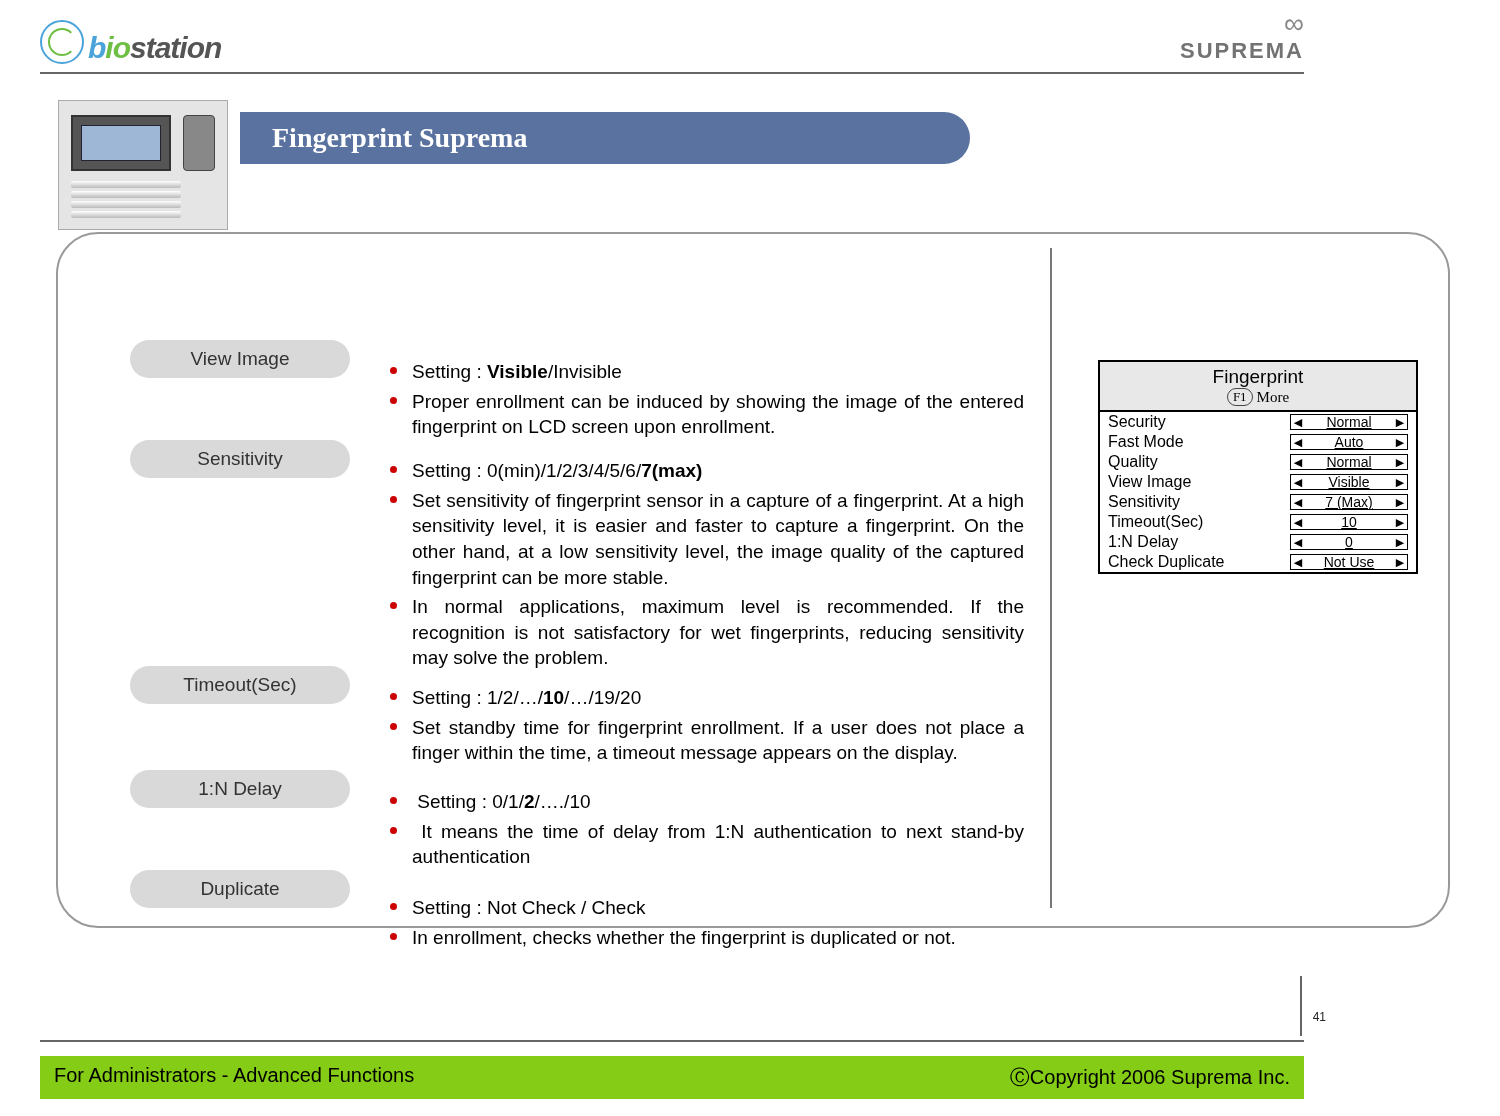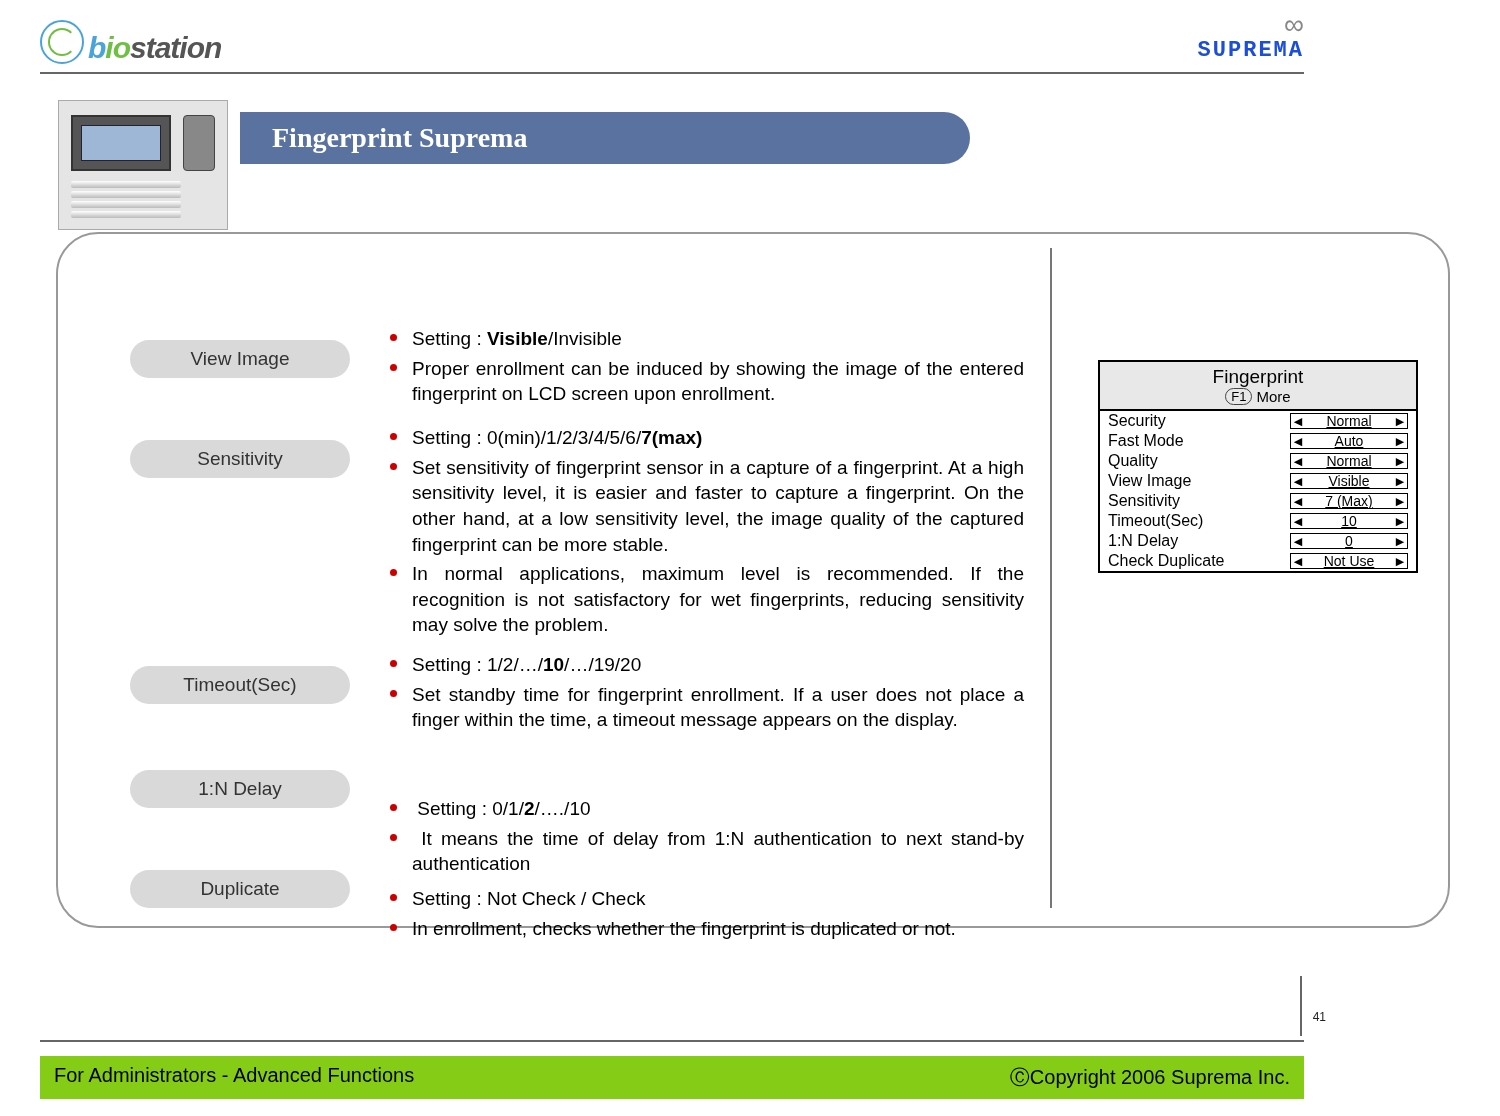--- a/index.html
+++ b/index.html
@@ -9,21 +9,21 @@
   
   .header { display: flex; justify-content: space-between; align-items: center; padding: 10px 40px 0 40px; height: 68px; }
   .logo-bio { font-size: 30px; font-weight: bold; font-style: italic; letter-spacing: -1px; }
   .logo-bio .b  { color: #4aa4d9; }
   .logo-bio .io { color: #6fbf44; }
   .logo-bio .rest { color: #555; }
   .logo-swirl { width: 44px; height: 44px; border: 2px solid #4aa4d9; border-radius: 50%; display: inline-block; margin-right: 4px; position: relative; top: 6px; }
   .logo-swirl::after { content: ""; position: absolute; inset: 6px; border: 2px solid #6fbf44; border-radius: 50%; border-right-color: transparent; }
   .logo-suprema { text-align: right; }
   .logo-suprema .inf { font-size: 28px; color: #888; display: block; line-height: 0.7; margin-bottom: 4px; }
-  .logo-suprema .txt { font-size: 22px; font-weight: bold; letter-spacing: 2px; color: #1d4ed8; font-family: Liberation Mono, monospace; }
+  .logo-suprema .txt { font-size: 22px; font-weight: bold; letter-spacing: 2px; color: #737373; }
   .hr-top { border: 0; border-top: 2px solid #666; margin: 4px 40px 0 40px; }
 
   
   .title-wrap { position: absolute; left: 240px; top: 112px; width: 730px; height: 52px; background: #5a72a0; border-top-right-radius: 26px; border-bottom-right-radius: 26px; display: flex; align-items: center; padding-left: 32px; }
   .title-wrap span { color: #fff; font-family: "Times New Roman", Times, serif; font-size: 28px; font-weight: bold; }
 
   
   .device { position: absolute; left: 58px; top: 100px; width: 170px; height: 130px; background: #e5e5e5; border: 1px solid #aaa; }
   .device .screen { position: absolute; left: 12px; top: 14px; width: 100px; height: 56px; background: #555; border: 2px solid #333; }
   .device .screen::after { content: ""; position: absolute; inset: 8px; background: #9fb7d6; border: 1px solid #223; }
@@ -33,31 +33,31 @@
 
   
   .card { position: absolute; left: 56px; top: 232px; width: 1394px; height: 696px; border: 2px solid #999; border-radius: 42px; }
   .divider-v { position: absolute; left: 1050px; top: 248px; width: 0; height: 660px; border-left: 2px solid #777; }
 
   
   .pill { position: absolute; left: 130px; width: 220px; height: 38px; background: #d9d9d9; border-top-left-radius: 19px; border-bottom-left-radius: 19px; border-top-right-radius: 19px; border-bottom-right-radius: 19px; display: flex; align-items: center; justify-content: center; color: #333; font-size: 19px; }
 
   
   .block { position: absolute; left: 384px; width: 640px; font-size: 19px; line-height: 1.35; }
-  .block ul { list-style: none; padding-left: 0; }
+  .block ul { list-style: none; padding-left: 0; margin-top: 33px; }
   .block li { position: relative; padding-left: 28px; margin-bottom: 4px; text-align: justify; }
   .block li::before { content: ""; position: absolute; left: 6px; top: 8px; width: 7px; height: 7px; background: #c00; border-radius: 50%; }
   .block b { font-weight: bold; }
   .nw { white-space: nowrap; }
 
   
   .lcd { position: absolute; left: 1098px; top: 360px; width: 320px; border: 2px solid #000; background: #fff; font-size: 16px; }
   .lcd-head { display: flex; align-items: center; justify-content: space-between; background: #e8e8e8; padding: 4px 8px; border-bottom: 2px solid #000; flex-direction: column; }
   .lcd-head .t { font-size: 19px; }
-  .f1 { display: inline-flex; align-items: center; gap: 4px; font-size: 15px; }
+  .f1 { display: inline-flex; align-items: center; gap: 4px; font-size: 15px; font-family: Liberation Serif, serif; }
   .f1 .circ { border: 1.5px solid #444; border-radius: 10px; padding: 0 5px; font-size: 13px; }
   .lcd-row { display: flex; align-items: center; justify-content: space-between; padding: 0 8px; height: 20px; gap: 35px; }
   .lcd-row .lab { font-size: 16px; }
   .sel { display: flex; align-items: center; border: 1px solid #000; height: 16px; width: 118px; }
   .sel .arr { width: 14px; text-align: center; font-size: 11px; line-height: 14px; display:flex; align-items:center; justify-content:center; }
   .sel .val { flex: 1; text-align: center; font-size: 14px; text-decoration: underline; }
 
   
   .hr-bot { position: absolute; left: 40px; right: 40px; top: 1040px; border: 0; border-top: 2px solid #666; }
   .page-num-line { position: absolute; right: 42px; top: 976px; height: 60px; border-left: 2px solid #666; }
@@ -118,28 +118,28 @@
   </ul>
 </div>
 
 <div class="block" style="top:652px">
   <ul>
     <li><span class="nw"><span>Setting : 1/2/…/</span><b>10</b><span>/…/19/20</span></span></li>
     <li>Set standby time for fingerprint enrollment. If a user does not place a finger within the time, a timeout message appears on the display.</li>
   </ul>
 </div>
 
-<div class="block" style="top:796px">
+<div class="block" style="top:756px">
   <ul>
     <li><span class="nw">&nbsp;<span>Setting : 0/1/</span><b>2</b><span>/…./10</span></span></li>
     <li>&nbsp;<span>It means the time of delay from 1:N authentication to next stand-by authentication</span></li>
   </ul>
 </div>
 
-<div class="block" style="top:886px">
+<div class="block" style="top:862px">
   <ul>
     <li>Setting : Not Check / Check</li>
     <li>In enrollment, checks whether the fingerprint is duplicated or not.</li>
   </ul>
 </div>
 
 <div class="lcd">
   <div class="lcd-head">
     <span class="t">Fingerprint</span>
     <span class="f1">

